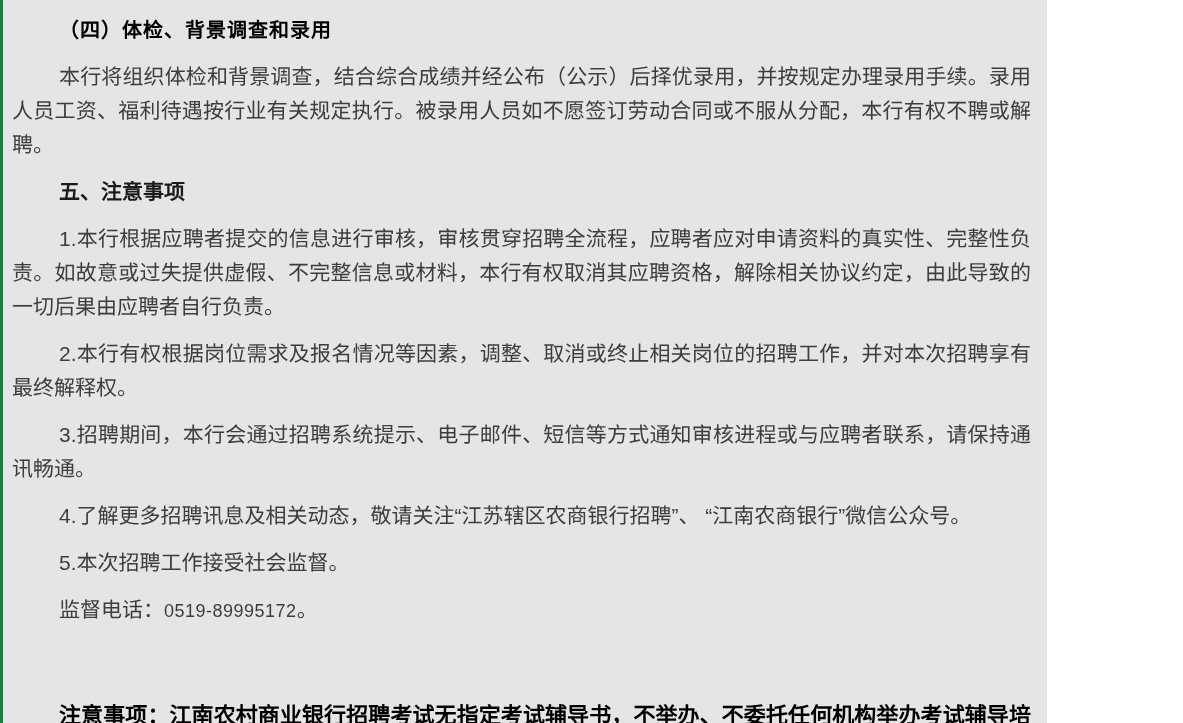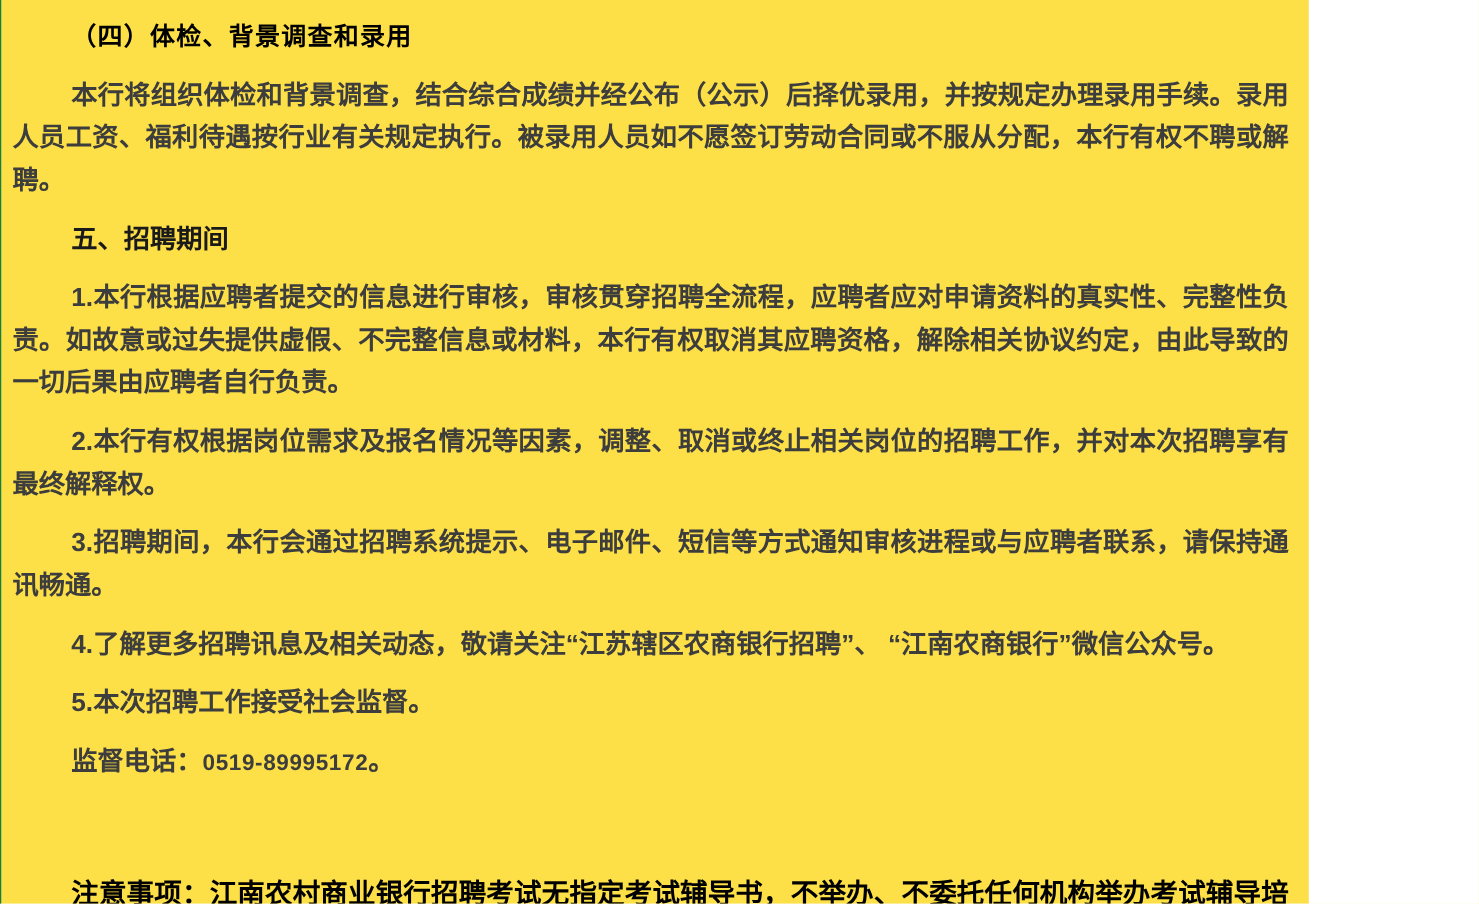--- a/index.html
+++ b/index.html
@@ -4,31 +4,31 @@
 <style>
   html, body {
     margin: 0;
     padding: 0;
     background: #ffffff;
   }
   .page {
     box-sizing: border-box;
     width: 1047px;
     height: 723px;
-    background: #fde047;
-    border-left: 1px solid #15803d;
+    background: #e5e5e5;
+    border-left: 3px solid #15803d;
     padding: 6px 16px 0 9px;
     overflow: hidden;
     font-family: "Liberation Sans", "DejaVu Sans", sans-serif;
     color: #3d3d3d;
   }
   .page p, .page h3 {
     margin: 13px 0 0 0;
     font-size: 21px;
-    font-weight: bold;
+    font-weight: normal;
     line-height: 34px;
     text-align: justify;
     text-indent: 47px;
     word-break: break-all;
   }
   h3.sec4-heading {
     margin-top: 0;
     padding-top: 7px;
     font-family: "Liberation Serif", "DejaVu Serif", serif;
     font-weight: bold;
@@ -59,21 +59,21 @@
 </style>
 </head>
 <body>
 
 <div class="page">
 
   <h3 class="sec4-heading">（四）体检、背景调查和录用</h3>
 
   <p>本行将组织体检和背景调查，结合综合成绩并经公布（公示）后择优录用，并按规定办理录用手续。录用人员工资、福利待遇按行业有关规定执行。被录用人员如不愿签订劳动合同或不服从分配，本行有权不聘或解聘。</p>
 
-  <h3 class="sec5-heading">五、招聘期间</h3>
+  <h3 class="sec5-heading">五、注意事项</h3>
 
   <p>1.本行根据应聘者提交的信息进行审核，审核贯穿招聘全流程，应聘者应对申请资料的真实性、完整性负责。如故意或过失提供虚假、不完整信息或材料，本行有权取消其应聘资格，解除相关协议约定，由此导致的一切后果由应聘者自行负责。</p>
 
   <p>2.本行有权根据岗位需求及报名情况等因素，调整、取消或终止相关岗位的招聘工作，并对本次招聘享有最终解释权。</p>
 
   <p>3.招聘期间，本行会通过招聘系统提示、电子邮件、短信等方式通知审核进程或与应聘者联系，请保持通讯畅通。</p>
 
   <p>4.了解更多招聘讯息及相关动态，敬请关注“江苏辖区农商银行招聘”、 “江南农商银行”微信公众号。</p>
 
   <p>5.本次招聘工作接受社会监督。</p>

